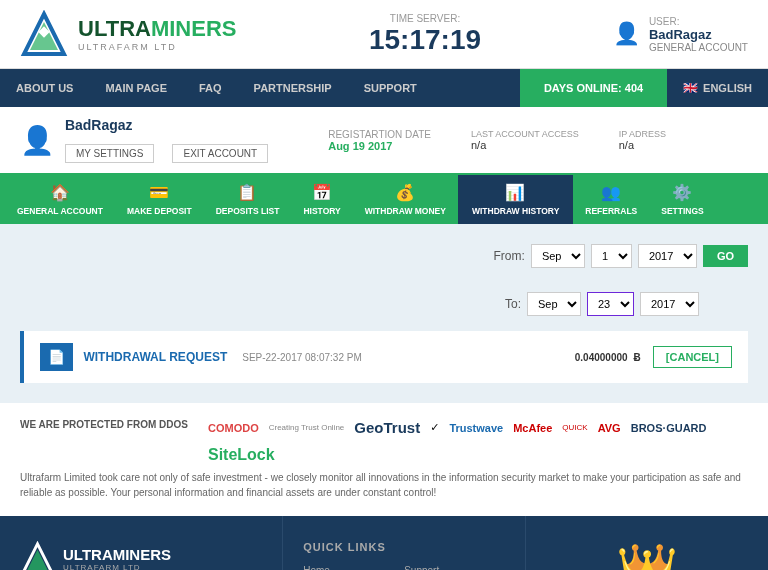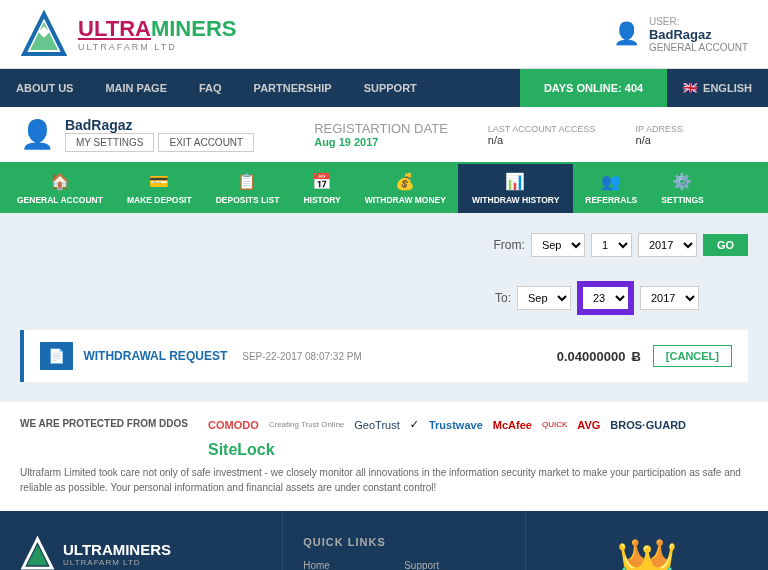--- a/index.html
+++ b/index.html
@@ -12,24 +12,28 @@
   <div style="display:flex; align-items:center; gap:10px;">
     <div style="width:48px; height:48px;">
       <svg viewBox="0 0 48 48" xmlns="http://www.w3.org/2000/svg">
         <polygon points="24,4 44,44 4,44" fill="none" stroke="#1a6aaf" stroke-width="4"></polygon>
         <polygon points="24,12 38,40 10,40" fill="#27ae60" opacity="0.7"></polygon>
         <rect x="20" y="18" width="8" height="8" fill="white" transform="rotate(45 24 22)"></rect>
       </svg>
     </div>
     <div>
       <div style="font-size:22px; font-weight:bold; color:#1a3a5c; font-family:Arial;">
-        <span style="color:#be185d;text-decoration:underline;">ULTRA</span><span style="color:#27ae60;">MINERS</span>
+        <span style="color:#14532d;">ULTRA</span><span style="color:#27ae60;">MINERS</span>
       </div>
       <div style="font-size:9px; color:#888; letter-spacing:2px;">ULTRAFARM LTD</div>
     </div>
+  </div>
+  <div style="text-align:center;">
+    <div style="font-size:10px; color:#999; text-transform:uppercase;">TIME SERVER:</div>
+    <div style="font-size:28px; color:#1a3a5c; font-weight:bold;">15:17:19</div>
   </div>
   <div style="display:flex; align-items:center; gap:8px;">
     <div style="font-size:22px; color:#aaa;">👤</div>
     <div>
       <div style="font-size:10px; color:#999; text-transform:uppercase;">USER:</div>
       <div style="font-size:13px; color:#1a3a5c; font-weight:bold;">BadRagaz</div>
       <div style="font-size:10px; color:#888;">GENERAL ACCOUNT</div>
     </div>
   </div>
 </div>
@@ -44,27 +48,27 @@
   <div style="display:flex; align-items:center; gap:5px; padding:0 16px; cursor:pointer;">
     <span>🇬🇧</span>
     <span style="color:#ccc; font-size:11px; font-weight:bold;">ENGLISH</span>
   </div>
 </div>
 
 <div style="background:white; display:flex; align-items:center; padding:10px 20px; gap:10px; border-bottom:2px solid #27ae60;">
   <div style="font-size:28px; color:#aaa;">👤</div>
   <div>
     <div style="font-size:14px; font-weight:bold; color:#1a3a5c;">BadRagaz</div>
-    <div style="display:flex; gap:4px; margin-top:0;">
+    <div style="display:flex; gap:18px; margin-top:11px;">
       <button style="background:white; border:1px solid #ccc; padding:3px 10px; font-size:10px; color:#555; cursor:pointer;">MY SETTINGS</button>
       <button style="background:white; border:1px solid #ccc; padding:3px 10px; font-size:10px; color:#555; cursor:pointer;">EXIT ACCOUNT</button>
     </div>
   </div>
   <div style="margin-left:50px;">
-    <div style="font-size:13px; color:#999; text-transform:uppercase;">REGISTARTION DATE</div>
+    <div style="font-size:10px; color:#999; text-transform:uppercase;">REGISTARTION DATE</div>
     <div style="color:#27ae60; font-size:11px; font-weight:bold;">Aug 19 2017</div>
   </div>
   <div style="margin-left:30px;">
     <div style="font-size:9px; color:#999; text-transform:uppercase;">LAST ACCOUNT ACCESS</div>
     <div style="font-size:11px; color:#333;">n/a</div>
   </div>
   <div style="margin-left:30px;">
     <div style="font-size:9px; color:#999; text-transform:uppercase;">IP ADRESS</div>
     <div style="font-size:11px; color:#333;">n/a</div>
   </div>
@@ -111,43 +115,43 @@
     <span style="font-size:12px; color:#555;">From:</span>
     <select style="padding:4px 6px; border:1px solid #ccc; font-size:11px; background:white;"><option>Sep</option></select>
     <select style="padding:4px 6px; border:1px solid #ccc; font-size:11px; background:white;"><option>1</option></select>
     <select style="padding:4px 6px; border:1px solid #ccc; font-size:11px; background:white;"><option>2017</option></select>
     <button style="background:#27ae60; color:white; border:none; padding:5px 14px; font-size:11px; font-weight:bold; cursor:pointer;">GO</button>
   </div>
 
   <div style="display:flex; align-items:center; gap:6px; justify-content:flex-end; margin-bottom:15px;">
     <span style="font-size:12px; color:#555;">To:</span>
     <select style="padding:4px 6px; border:1px solid #ccc; font-size:11px; background:white;"><option>Sep</option></select>
-    <select style="padding:4px 6px; border:6px solid #6d28d9; font-size:11px; background:white;"><option>23</option></select>
+    <select style="padding:4px 6px; border:1px solid #6d28d9; font-size:11px; background:white;"><option>23</option></select>
     <select style="padding:4px 6px; border:1px solid #ccc; font-size:11px; background:white;"><option>2017</option></select>
     <div style="width:43px;"></div>
   </div>
 
   <div style="background:white; display:flex; align-items:center; padding:12px 16px; border-left:4px solid #1a6aaf;">
     <div style="background:#1a6aaf; color:white; padding:6px 8px; margin-right:10px; font-size:14px;">📄</div>
     <div style="font-size:12px; font-weight:bold; color:#1a6aaf; text-transform:uppercase; margin-right:15px;">WITHDRAWAL REQUEST</div>
     <div style="font-size:10px; color:#888;">SEP-22-2017 08:07:32 PM</div>
-    <div style="margin-left:auto; font-size:13px; color:#333; font-weight:bold; display:flex; align-items:flex-end; gap:6px;">
+    <div style="margin-left:auto; font-size:10px; color:#333; font-weight:bold; display:flex; align-items:flex-end; gap:6px;">
       <span>0.04000000</span>
       <span style="font-weight:bold; color:#333;">Ƀ</span>
     </div>
     <button style="background:white; border:1px solid #27ae60; color:#27ae60; padding:4px 12px; font-size:11px; font-weight:bold; cursor:pointer; margin-left:12px;">[CANCEL]</button>
   </div>
 </div>
 
 <div style="background:white; padding:16px 20px;">
   <div style="font-size:10px; font-weight:bold; color:#555; text-transform:uppercase; margin-bottom:10px; float:left; margin-right:20px;">WE ARE PROTECTED FROM DDOS</div>
   <div style="display:flex; align-items:center; gap:10px; flex-wrap:wrap; margin-bottom:6px;text-align:center;">
     <span style="font-size:11px; font-weight:bold; color:#d44;">COMODO</span>
     <span style="font-size:8px; color:#888;">Creating Trust Online</span>
-    <span style="font-size:11px; font-weight:normal; color:#1a3a5c;">GeoTrust</span>
+    <span style="font-size:15px; font-weight:bold; color:#1a3a5c;">GeoTrust</span>
     <span style="font-size:11px;">✓</span>
     <span style="font-size:11px; font-weight:bold; color:#1a6aaf;">Trustwave</span>
     <span style="font-size:11px; font-weight:bold; color:#c00;">McAfee</span>
     <span style="font-size:8px; color:#c00;">QUICK</span>
     <span style="font-size:11px; font-weight:bold; color:#c00;">AVG</span>
     <span style="font-size:11px; font-weight:bold; color:#1a3a5c;">BROS·GUARD</span>
     <span style="font-size:16px; font-weight:bold; color:#27ae60;">SiteLock</span>
   </div>
   <div style="clear:both;"></div>
   <div style="font-size:10px; color:#666; line-height:1.5;">Ultrafarm Limited took care not only of safe investment - we closely monitor all innovations in the information security market to make your participation as safe and reliable as possible. Your personal information and financial assets are under constant control!</div>

